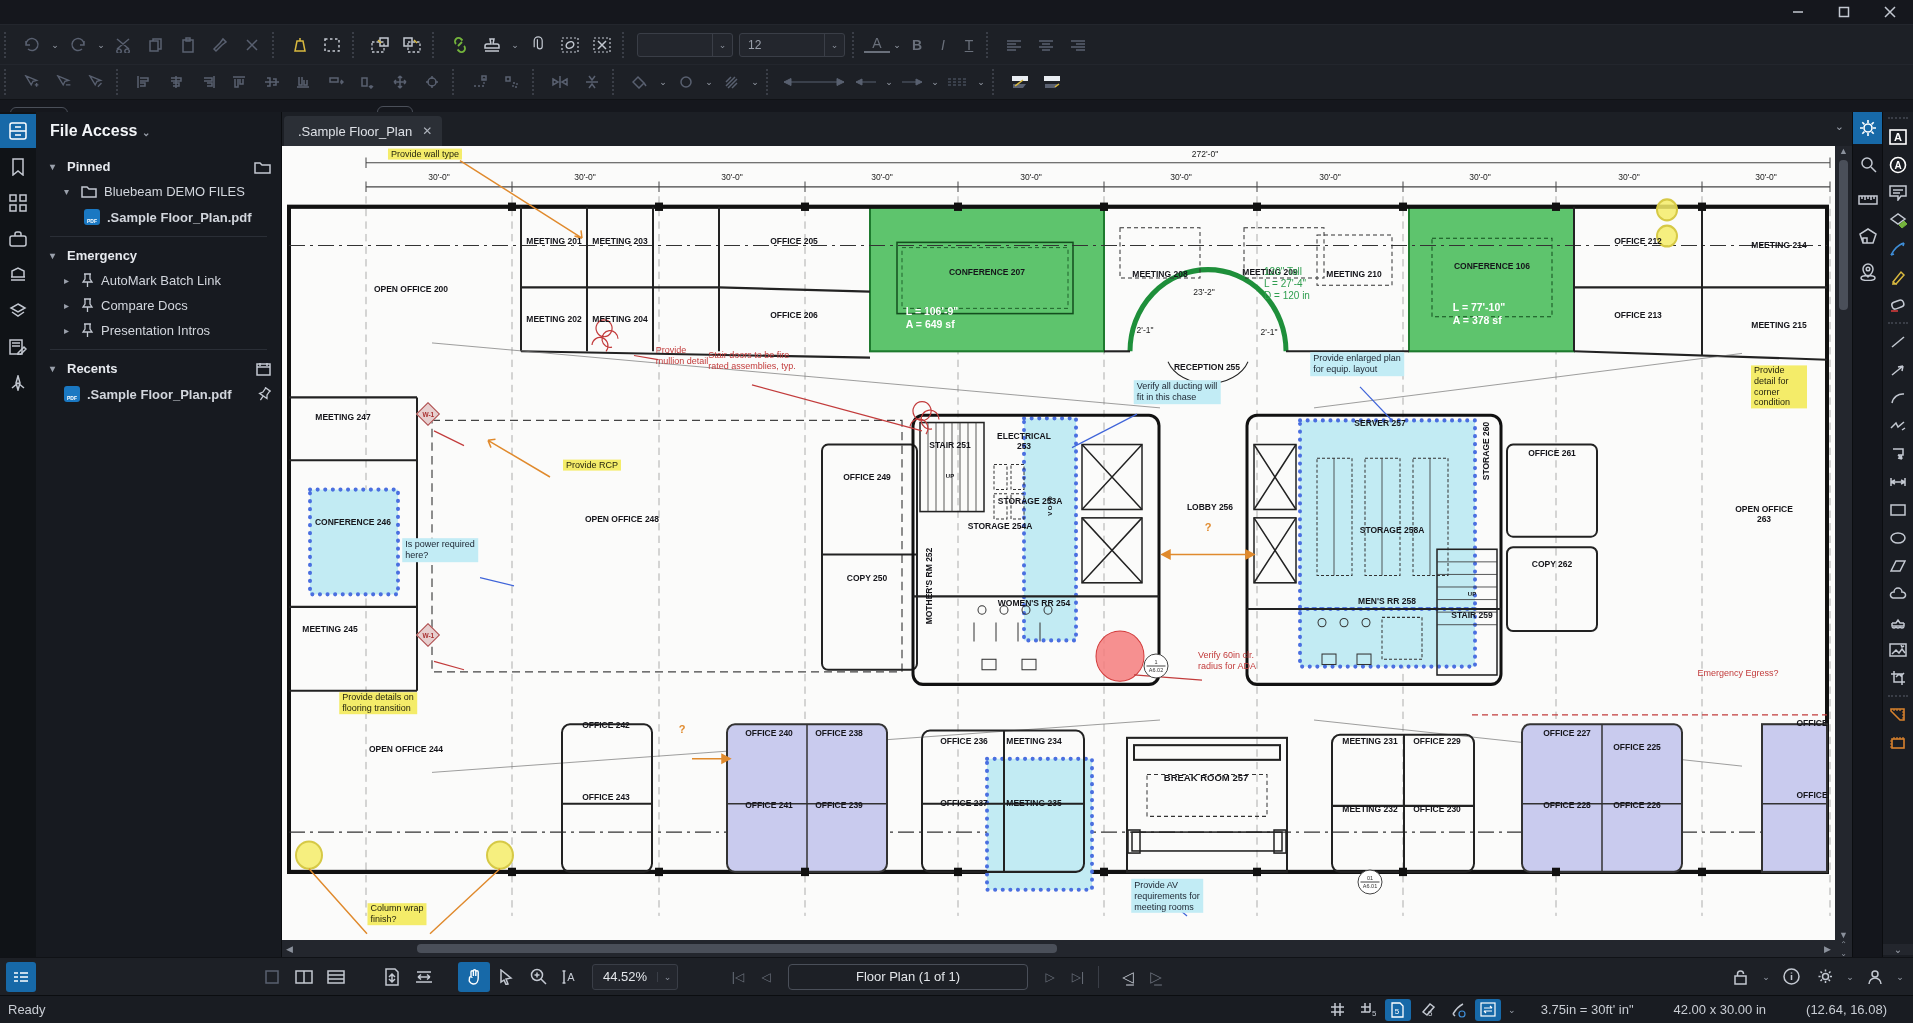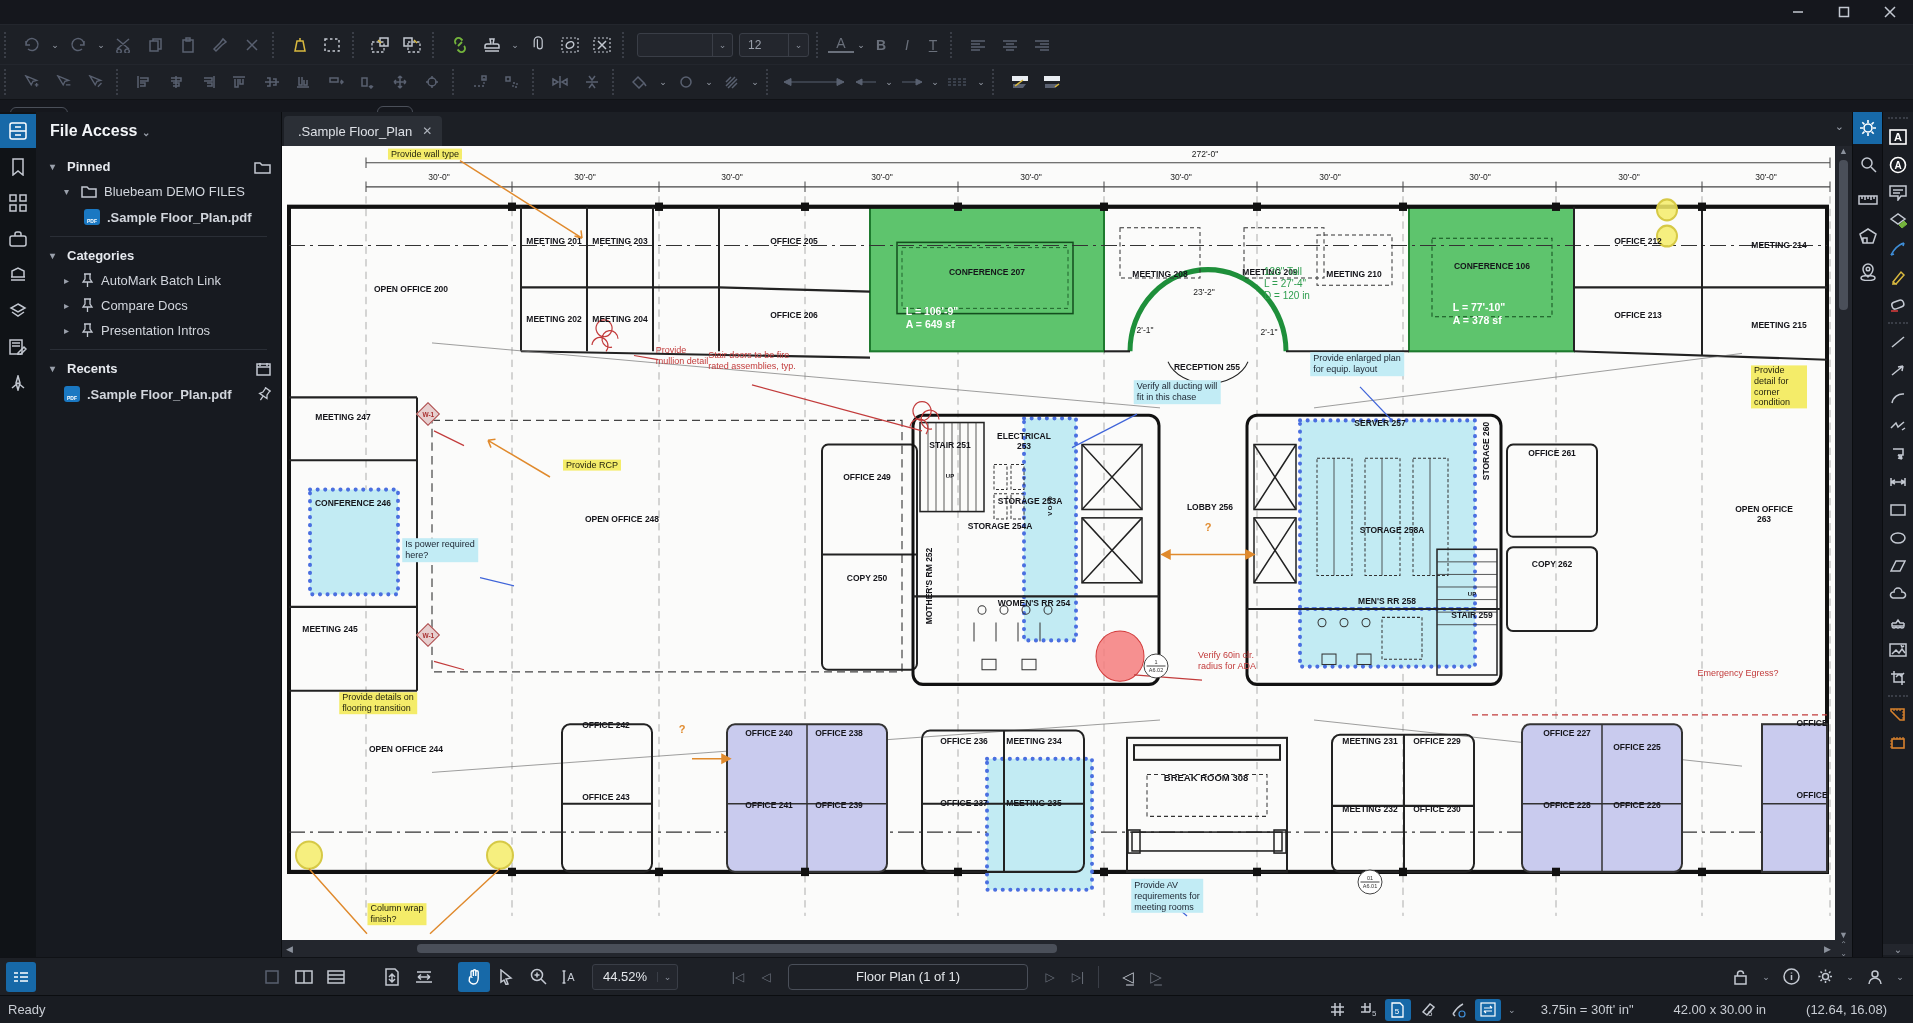--- a/index.html
+++ b/index.html
@@ -224,21 +224,21 @@
         <svg width="18" height="16">
           <rect x="1" y="1" width="16" height="14" fill="none" stroke="#c3c8d1" stroke-width="1.2" stroke-dasharray="2,2"></rect>
           <path d="M5 4 l8 8 M13 4 l-8 8" class="stroke-en"></path>
         </svg>
       </span>
     <span class="grip"></span>
     <span class="combo" style="width:96px">
         <span class="val"></span>
         <span class="dd">⌄</span>
       </span>
-    <span class="combo" style="width:70px">
+    <span class="combo" style="width:106px">
         <span class="val">12</span>
         <span class="dd">⌄</span>
       </span>
     <span class="grip"></span>
     <span class="fmt" style="border-bottom:2px solid #6a707b;line-height:1.1;">A</span>
     <span class="chev-sm">⌄</span>
     <span class="fmt" style="font-weight:bold;">B</span>
     <span class="fmt" style="font-style:italic;">I</span>
     <span class="fmt" style="text-decoration:underline;">T</span>
     <span class="grip"></span>
@@ -500,21 +500,21 @@
           </svg>
         <span>Bluebeam DEMO FILES</span>
       </div>
       <div class="lp-row lp-indent2" style="font-weight:bold;">
         <span class="pdficon"></span>
         <span>.Sample Floor_Plan.pdf</span>
       </div>
       <div class="lp-div"></div>
       <div class="lp-row lp-sec">
         <span class="chev">▾</span>
-        <span>Categories</span>
+        <span>Emergency</span>
       </div>
       <div id="cat-list">
 
       <div class="lp-row lp-indent1">
             <span class="chev">▸</span>
             <svg width="13" height="15">
               <path d="M3 1 h7 M4 1 v5 l-2 3 h9 l-2-3 V1 M6.5 9 v5" stroke="#c3c8d1" stroke-width="1.3" fill="none"></path>
             </svg>
             <span>AutoMark Batch Link</span>
           </div>
@@ -860,21 +860,21 @@
                 <div class="lbl" style="left: 878px; top: 129px;">MEETING  208</div>
                 <div class="lbl" style="left: 988px; top: 127px;">MEETING  209</div>
                 <div class="lbl" style="left: 1072px; top: 129px;">MEETING  210</div>
                 <div class="lbl" style="left: 1210px; top: 121px;">CONFERENCE  106</div>
                 <div class="lbl" style="left: 1356px; top: 96px;">OFFICE  212</div>
                 <div class="lbl" style="left: 1356px; top: 170px;">OFFICE  213</div>
                 <div class="lbl" style="left: 1497px; top: 100px;">MEETING  214</div>
                 <div class="lbl" style="left: 1497px; top: 180px;">MEETING  215</div>
                 <div class="lbl" style="left: 925px; top: 222px;">RECEPTION  255</div>
                 <div class="lbl" style="left: 61px; top: 272px;">MEETING  247</div>
-                <div class="lbl" style="left: 71px; top: 358px;">CONFERENCE  246</div>
+                <div class="lbl" style="left: 71px; top: 377px;">CONFERENCE  246</div>
                 <div class="lbl" style="left: 48px; top: 484px;">MEETING  245</div>
                 <div class="lbl" style="left: 340px; top: 374px;">OPEN OFFICE  248</div>
                 <div class="lbl" style="left: 585px; top: 332px;">OFFICE  249</div>
                 <div class="lbl" style="left: 585px; top: 433px;">COPY  250</div>
                 <div class="lbl" style="left: 668px; top: 300px;">STAIR 251</div>
                 <div class="lbl" style="left: 742px; top: 296px;">ELECTRICAL
 253</div>
                 <div class="lbl" style="left: 748px; top: 356px;">STORAGE 253A</div>
                 <div class="lbl" style="left: 718px; top: 381px;">STORAGE 254A</div>
                 <div class="lbl" style="left: 648px; top: 440px; transform: translate(-50%, -50%) rotate(-90deg);">MOTHER'S RM 252</div>
@@ -895,21 +895,21 @@
                 <div class="lbl" style="left: 324px; top: 580px;">OFFICE  242</div>
                 <div class="lbl" style="left: 324px; top: 652px;">OFFICE  243</div>
                 <div class="lbl" style="left: 487px; top: 588px;">OFFICE  240</div>
                 <div class="lbl" style="left: 557px; top: 588px;">OFFICE  238</div>
                 <div class="lbl" style="left: 487px; top: 660px;">OFFICE  241</div>
                 <div class="lbl" style="left: 557px; top: 660px;">OFFICE  239</div>
                 <div class="lbl" style="left: 682px; top: 596px;">OFFICE 236</div>
                 <div class="lbl" style="left: 752px; top: 596px;">MEETING  234</div>
                 <div class="lbl" style="left: 682px; top: 658px;">OFFICE 237</div>
                 <div class="lbl" style="left: 752px; top: 658px;">MEETING  235</div>
-                <div class="lbl big" style="left: 924px; top: 632px;">BREAK ROOM  308</div>
+                <div class="lbl big" style="left: 924px; top: 632px;">BREAK ROOM  257</div>
                 <div class="lbl" style="left: 1088px; top: 596px;">MEETING  231</div>
                 <div class="lbl" style="left: 1155px; top: 596px;">OFFICE  229</div>
                 <div class="lbl" style="left: 1088px; top: 664px;">MEETING  232</div>
                 <div class="lbl" style="left: 1155px; top: 664px;">OFFICE  230</div>
                 <div class="lbl" style="left: 1285px; top: 588px;">OFFICE  227</div>
                 <div class="lbl" style="left: 1355px; top: 588px; margin-top: 14px;">OFFICE  225</div>
                 <div class="lbl" style="left: 1285px; top: 660px;">OFFICE  228</div>
                 <div class="lbl" style="left: 1355px; top: 660px;">OFFICE  226</div>
                 <div class="lbl" style="left: 1530px; top: 578px;">OFFICE</div>
                 <div class="lbl" style="left: 1530px; top: 650px;">OFFICE</div>

